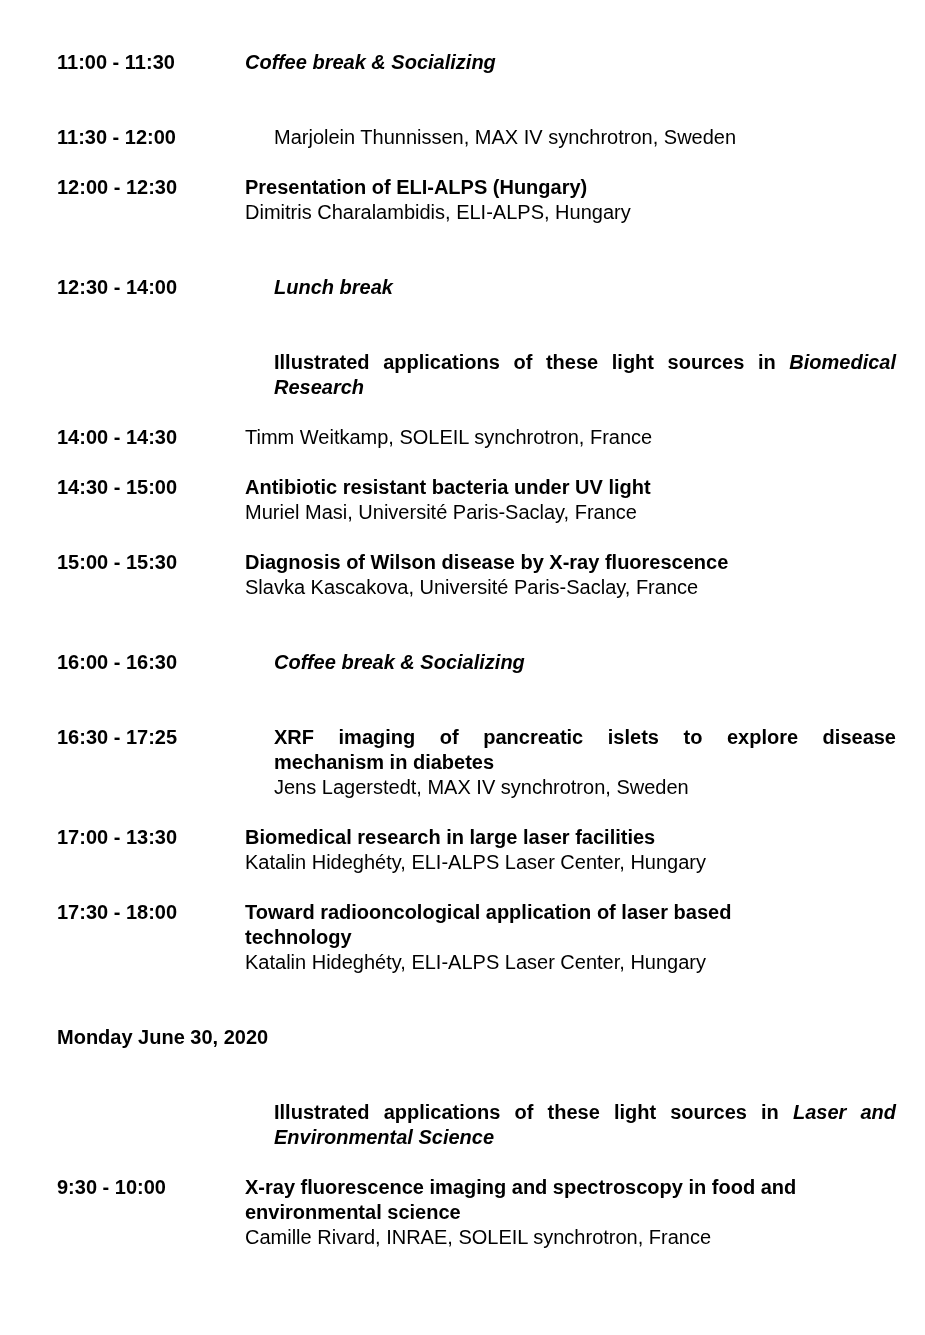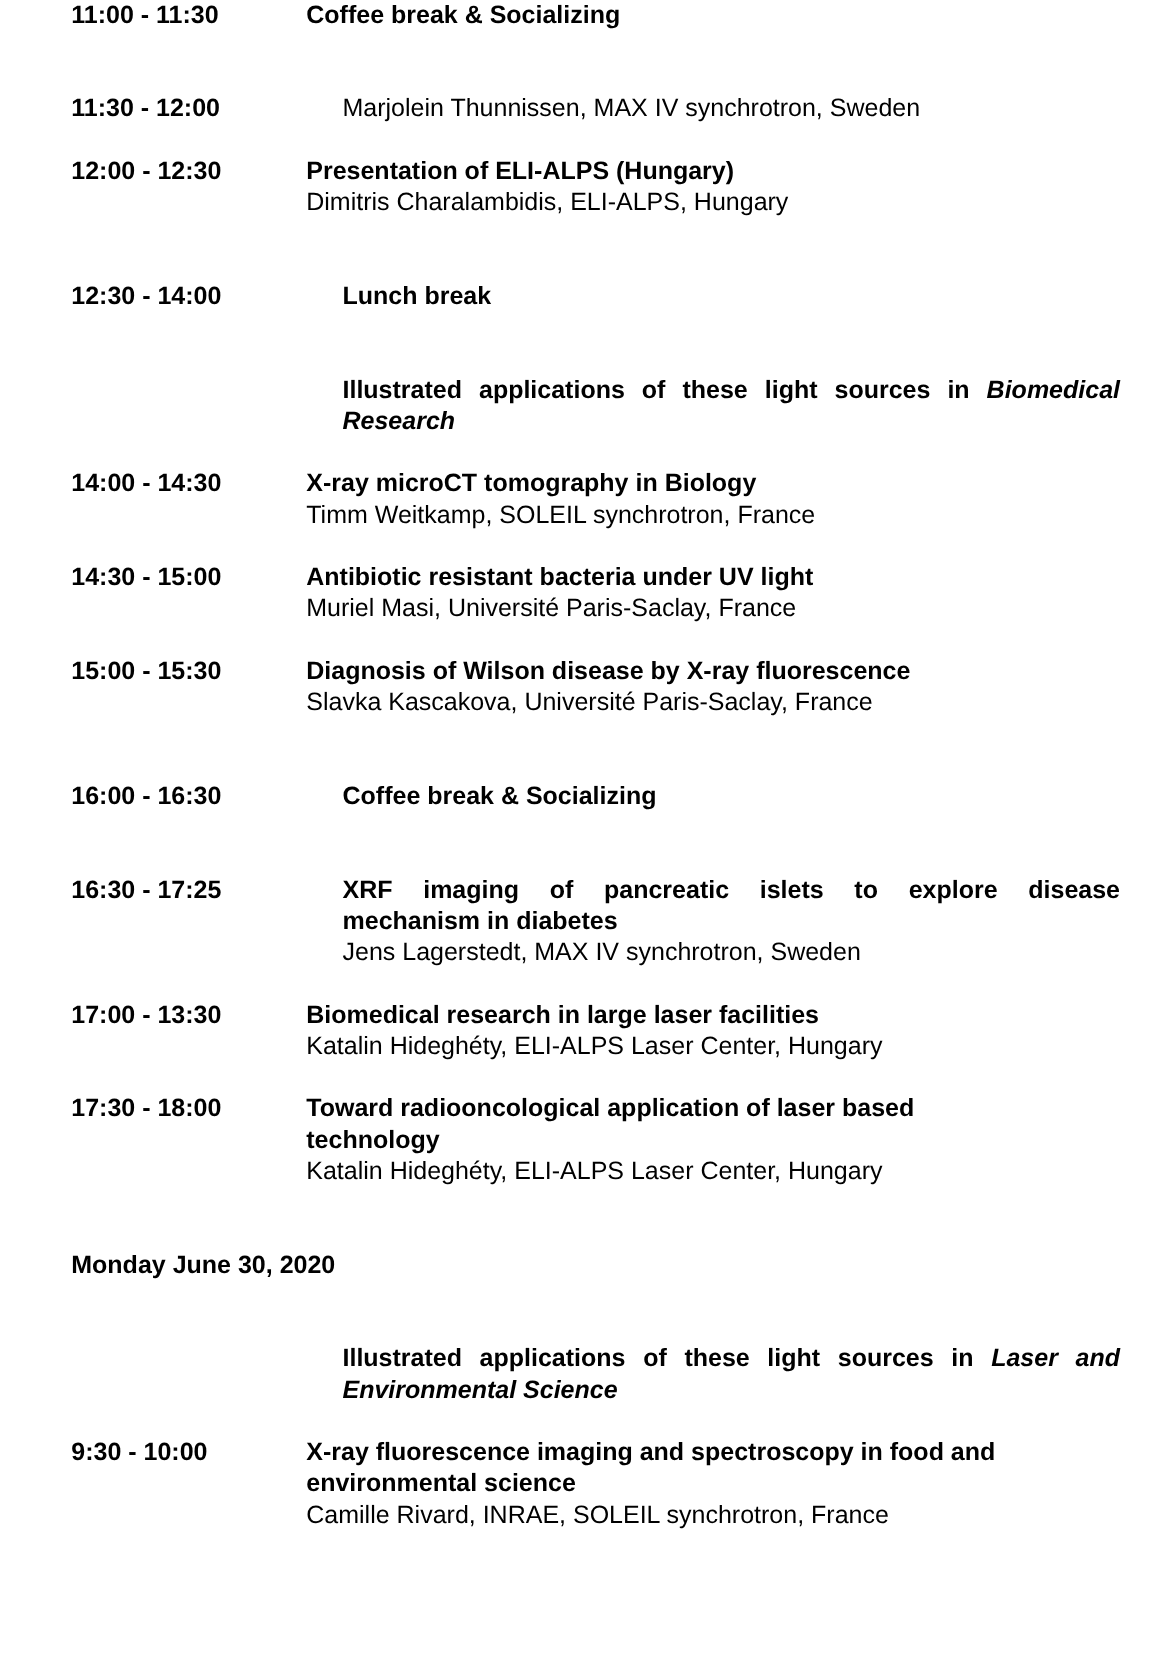--- a/index.html
+++ b/index.html
@@ -5,35 +5,35 @@
   html,body{margin:0;padding:0;}
   body{
     width:925px;height:1335px;
     background:#ffffff;
     color:#000000;
     font-family:"Liberation Sans",sans-serif;
     font-size:20px;
     line-height:25px;
     overflow:hidden;
   }
-  .page{}
+  .page{padding-top:50px;}
   .row{display:flex;align-items:flex-start;}
   .row--gap-first{margin-top:0;}
   .row--gap-sm{margin-top:25px;}
   .row--gap-lg{margin-top:50px;gap:29px;}
   .time{
     margin-left:57px;
     width:188px;
     flex:none;
     font-weight:bold;
     white-space:nowrap;
   }
   .content{width:622px;flex:none;}
   .t-b{font-weight:bold;}
-  .t-bi{font-weight:bold;}
+  .t-bi{font-weight:bold;font-style:italic;}
   .it{font-style:italic;}
   .jline{
     text-align:justify;
     text-align-last:justify;
     text-justify:inter-word;
   }
   .speaker{font-weight:normal;}
   .date{
     margin-left:57px;
     font-weight:bold;
@@ -73,21 +73,20 @@
       <div class="row row--gap-lg">
         <div class="time"></div>
         <div class="content">
           <div class="t-b jline"><span>Illustrated applications of these light sources in </span><span class="it">Biomedical</span></div>
           <div class="t-b"><span class="it">Research</span></div>
         </div>
       </div>
       <div class="row row--gap-sm">
         <div class="time">14:00 - 14:30</div>
         <div class="content">
-          <div class="t-b"><span>X-ray microCT tomography in Biology</span></div>
           <div class="speaker">Timm Weitkamp, SOLEIL synchrotron, France</div>
         </div>
       </div>
       <div class="row row--gap-sm">
         <div class="time">14:30 - 15:00</div>
         <div class="content">
           <div class="t-b"><span>Antibiotic resistant bacteria under UV light</span></div>
           <div class="speaker">Muriel Masi, Université Paris-Saclay, France</div>
         </div>
       </div>

